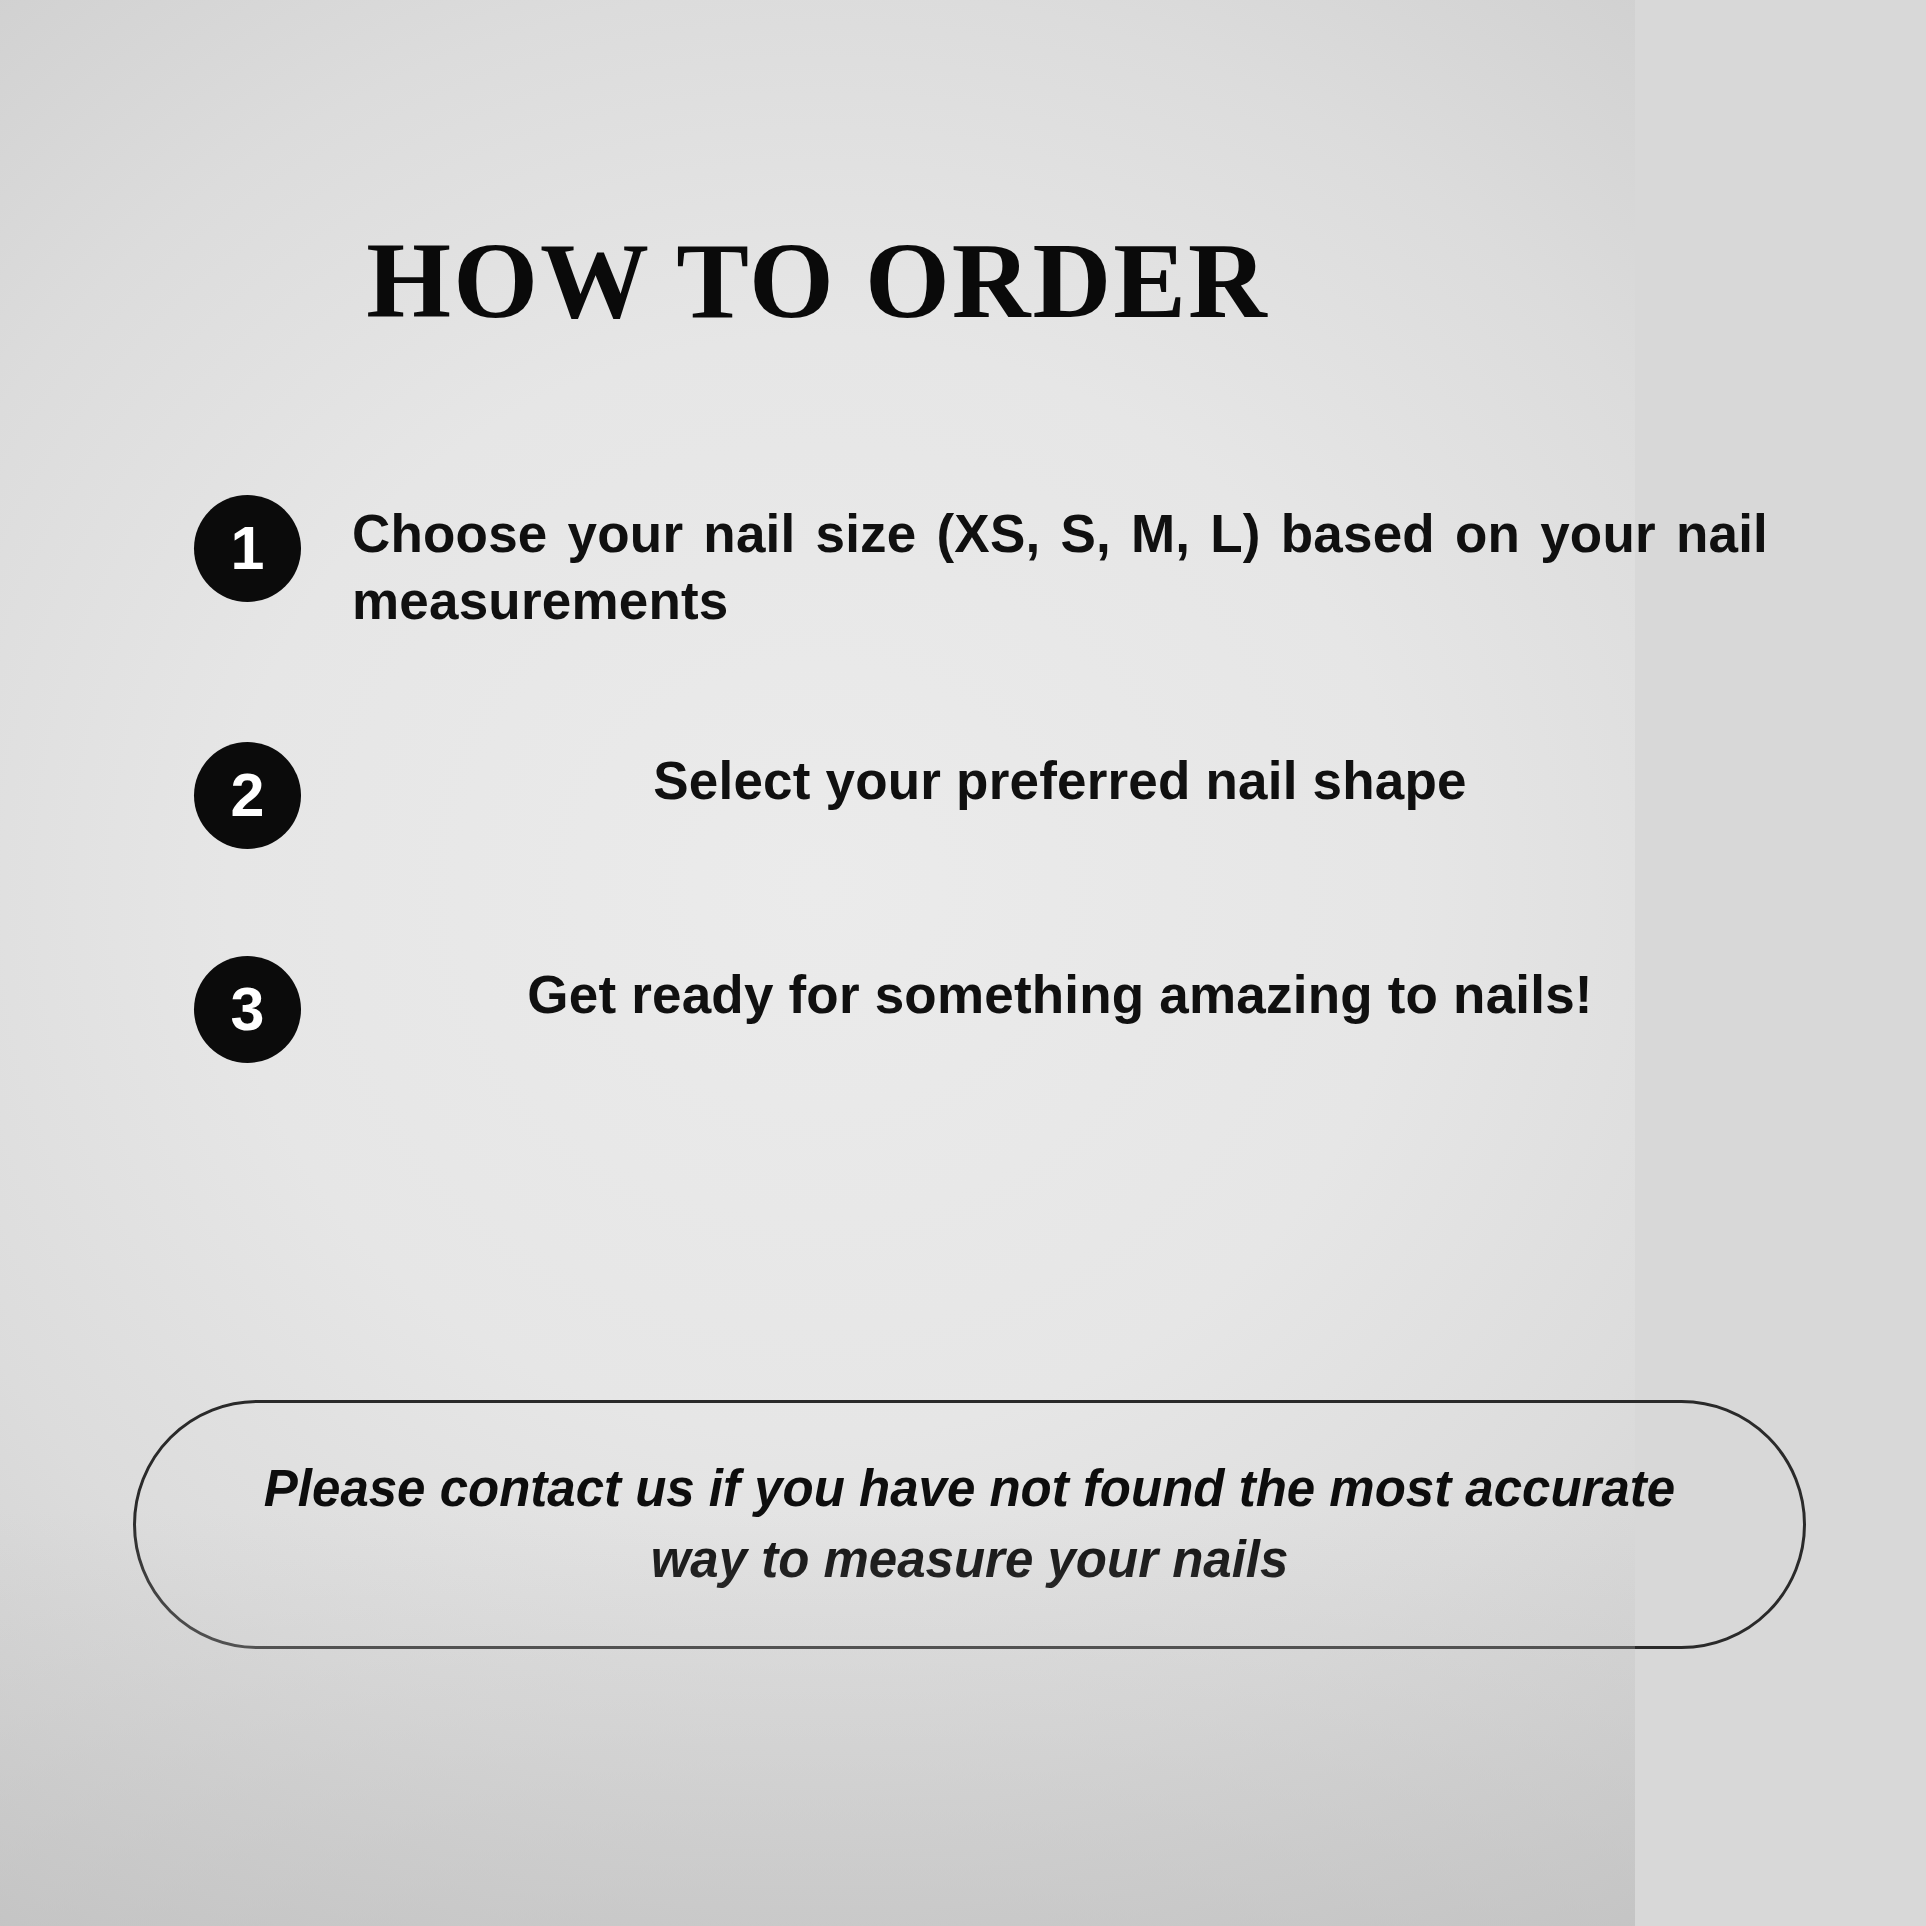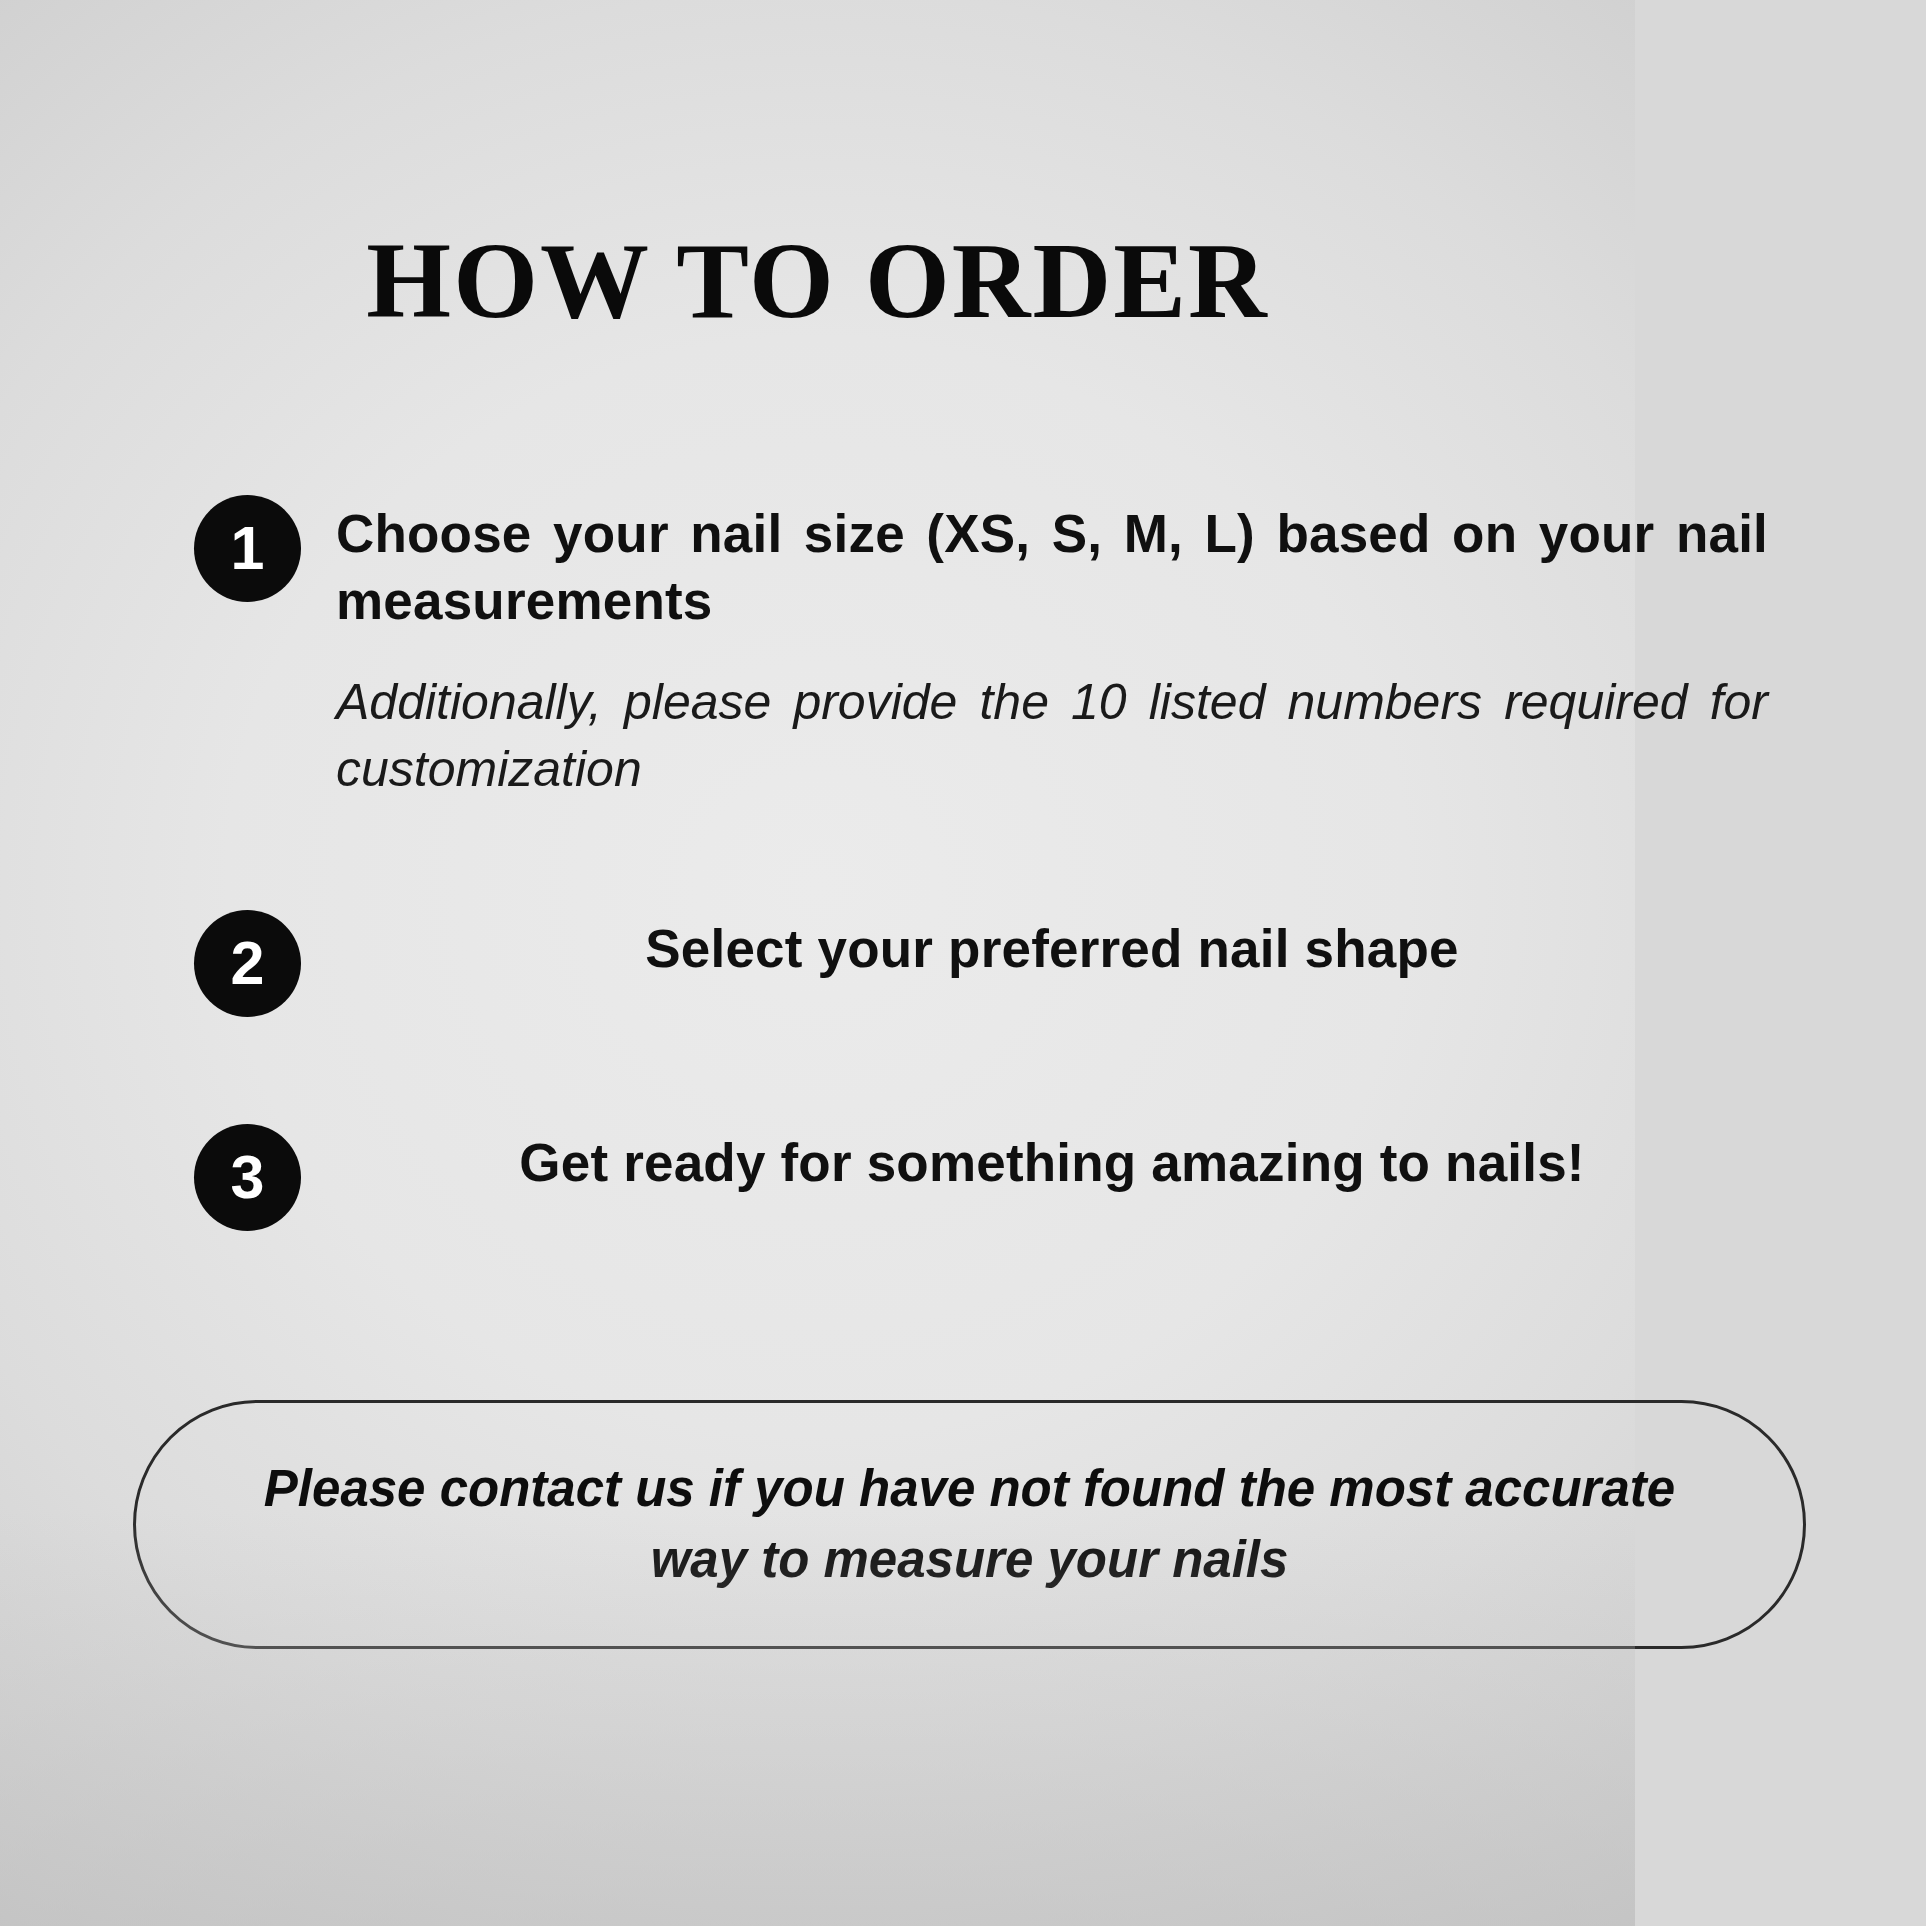--- a/index.html
+++ b/index.html
@@ -68,21 +68,21 @@
     color: #ffffff;
     font-size: 61px;
     font-weight: 700;
     display: flex;
     align-items: center;
     justify-content: center;
     line-height: 1;
     font-family: "Liberation Sans", sans-serif;
   }
   .step-text {
-    margin-left: 35px;
+    margin-left: 51px;
     padding-top: 6px;
     flex: 1 1 auto;
   }
   .step-main {
     font-size: 53px;
     font-weight: 700;
     color: #101010;
     line-height: 1.26;
     text-align: justify;
     text-justify: inter-word;
@@ -135,21 +135,20 @@
 
   <div class="title">HOW TO ORDER</div>
 
   <div class="steps">
 
     <div class="step">
       <div class="step-row">
         <div class="badge">1</div>
         <div class="step-text">
           <div class="step-main">Choose your nail size (XS, S, M, L) based on your nail measurements</div>
-          <div class="step-sub">Additionally, please provide  the 10 listed numbers required for customization</div>
         </div>
       </div>
     </div>
 
     <div class="gap1"></div>
 
     <div class="step">
       <div class="step-row">
         <div class="badge">2</div>
         <div class="step-text">

